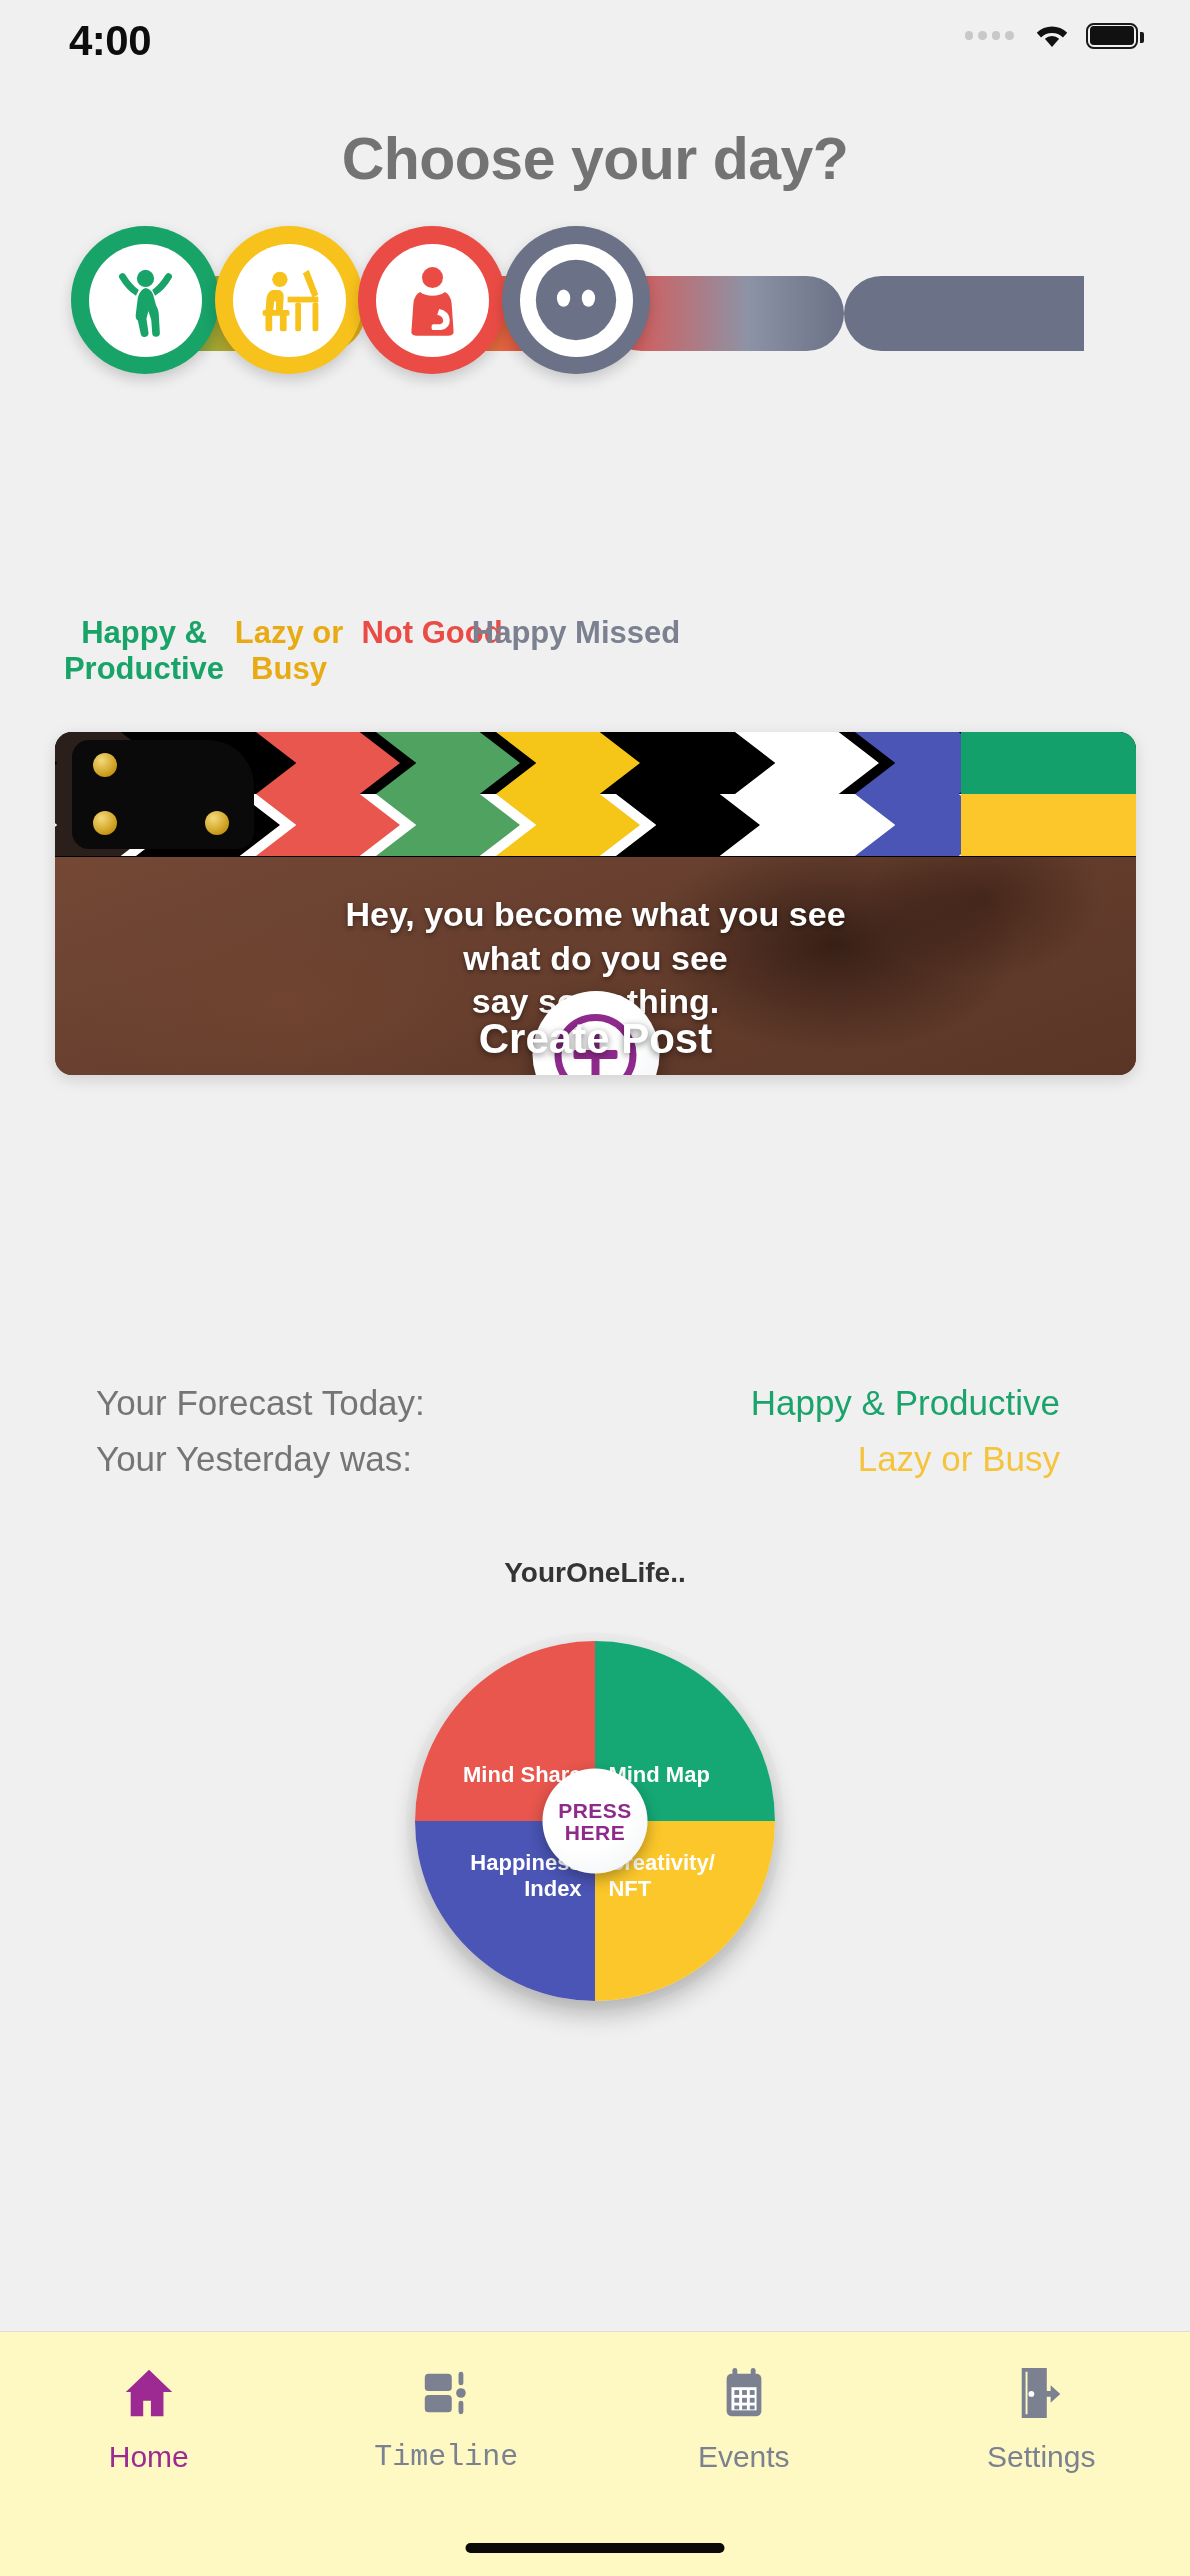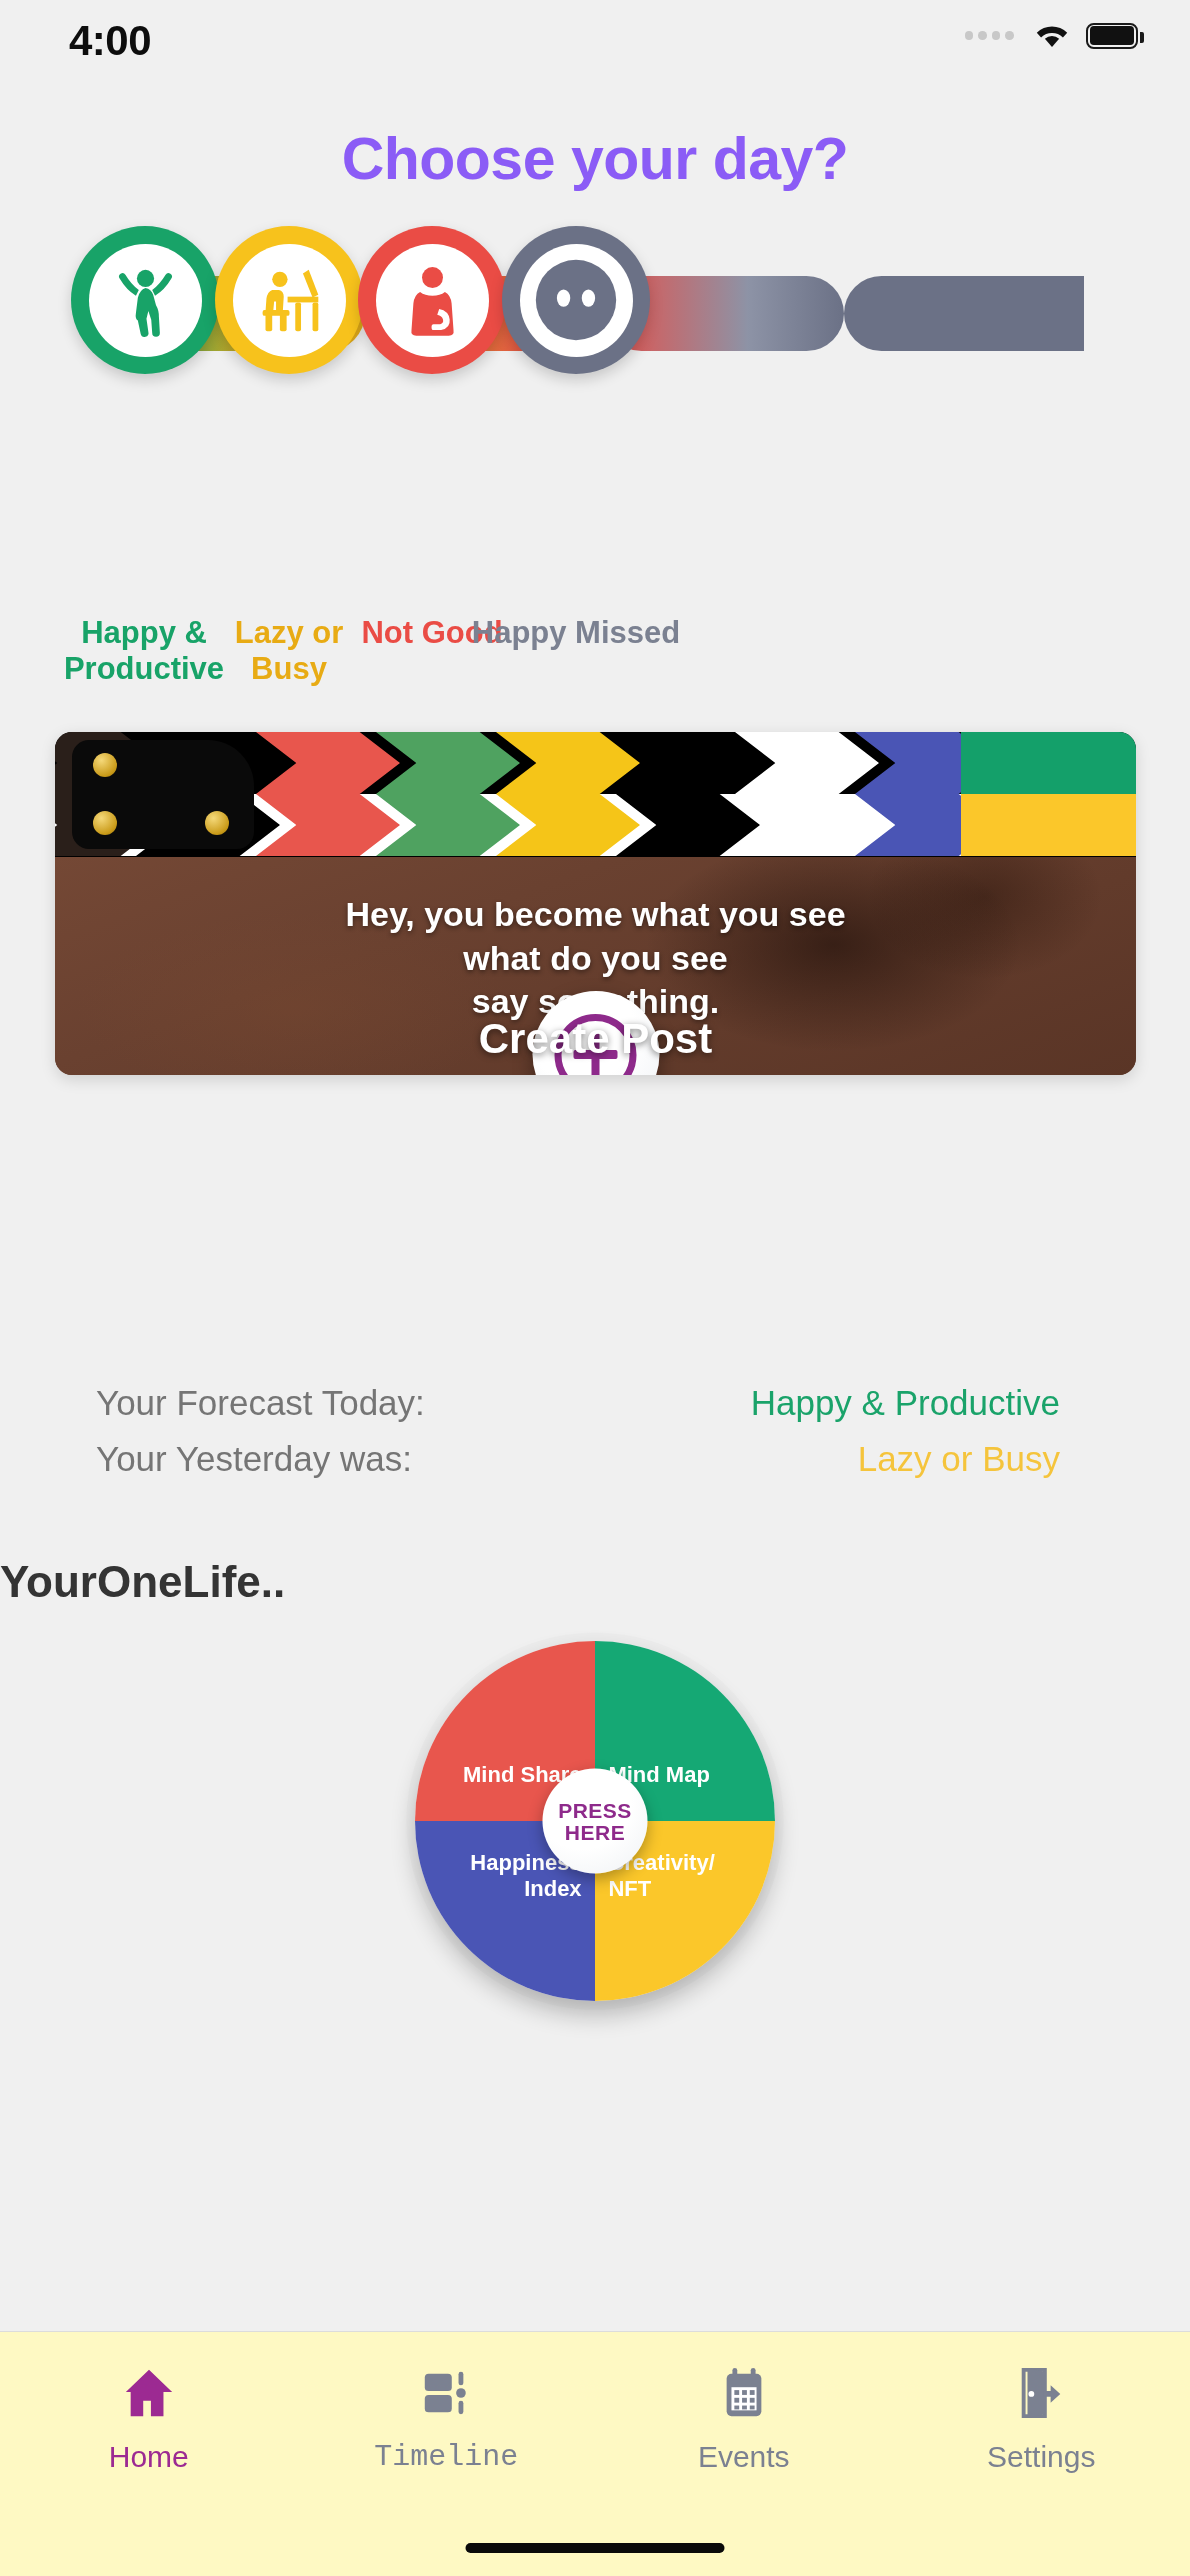--- a/index.html
+++ b/index.html
@@ -17,21 +17,21 @@
   .sb-right { position:absolute; right:52px; top:21px; display:flex; align-items:center; gap:15.3px; }
   .sb-dots { display:flex; gap:4.8px; align-items:center; margin-right:3.8px; }
   .sb-dots i { width:8.6px; height:8.6px; border-radius:50%; background:#c8c8c8; display:block; }
   .sb-wifi { width:38px; height:29px; position:relative; }
   .sb-batt { width:52px; height:26px; border:2.9px solid #1a1a1a; border-radius:7.7px; position:relative; }
   .sb-batt::after { content:""; position:absolute; right:-7.7px; top:7.7px; width:3.8px; height:10.5px; background:#1a1a1a; border-radius:0 1.9px 1.9px 0; }
   .sb-batt i { position:absolute; inset:1.9px; background:#111; border-radius:3.8px; display:block; }
 
   
   .page-title { position:absolute; top:125px; left:0; width:1190px; text-align:center;
-      font-size:59px; font-weight:bold; color:#8b5cf6; letter-spacing:-0.5px; }
+      font-size:59px; font-weight:bold; color:#737373; letter-spacing:-0.5px; }
 
   
   .mood-row { position:absolute; top:226px; left:0; width:1190px; height:192px; }
   .mood-band { position:absolute; top:50px; left:125px; width:958px; height:75px; }
   .mood-band span { position:absolute; top:0; height:75px; display:block; }
   .mood-circles { position:absolute; top:0; left:0; width:1190px; height:153px; }
   .mood-c { position:absolute; width:148px; height:148px; border-radius:50%;
       display:flex; align-items:center; justify-content:center;
       box-shadow:0 5.8px 13.4px rgba(0,0,0,0.17); }
   .mood-c .inner { width:113px; height:113px; border-radius:50%; background:#fff;
@@ -83,22 +83,22 @@
       color:#fff; font-size:42px; font-weight:bold; text-shadow:0 1.9px 7.7px rgba(0,0,0,0.5); }
 
   
   .forecast { position:absolute; top:1383px; left:0; width:1156px; }
   .fc-row { display:flex; justify-content:space-between; align-items:baseline;
       padding:0 96px; height:46px; margin-bottom:9.6px; }
   .fc-key { font-size:35px; color:#757575; }
   .fc-val { font-size:35px; font-weight:500; }
 
   
-  .wheel-title { position:absolute; top:1557px; left:0; width:1190px; 
-      font-size:44px; font-weight:bold; color:#343434; }
+  .wheel-title { position:absolute; top:1557px; left:0; width:1190px; text-align:center;
+      font-size:28px; font-weight:bold; color:#343434; }
   .wheel-wrap { position:absolute; top:1641px; left:50%; transform:translateX(-50%);
       width:360px; height:360px; }
   .wheel { position:absolute; inset:0; border-radius:50%; overflow:hidden;
       box-shadow:0 13.4px 25px rgba(0,0,0,0.24), 0 0 0 8.6px #ececec; }
   .q { position:absolute; width:50%; height:50%; display:flex; }
   .q span { position:absolute; color:#fff; font-size:22px; font-weight:bold; line-height:1.2; }
   .q-tl { top:0; left:0; }
   .q-tr { top:0; right:0; }
   .q-bl { bottom:0; left:0; }
   .q-br { bottom:0; right:0; }

